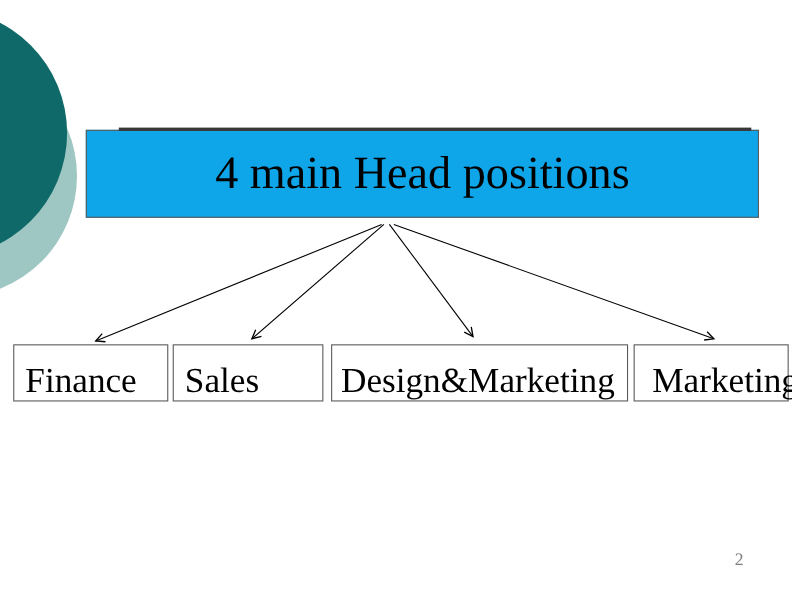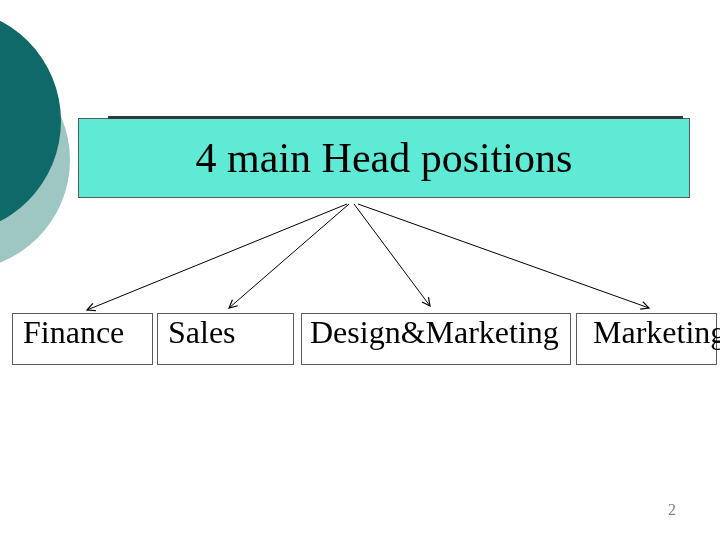--- a/index.html
+++ b/index.html
@@ -43,21 +43,21 @@
     z-index: 3;
   }
   .title-box {
     position: absolute;
     left: 78px;
     top: 118px;
     width: 612px;
     height: 80px;
     box-sizing: border-box;
     border: 1px solid #5B5B5B;
-    background: #5eead4;
+    background: #0ea5e9;
     display: flex;
     align-items: center;
     justify-content: center;
     font-size: 42px;
     z-index: 2;
   }
   .arrows {
     position: absolute;
     left: 0;
     top: 0;
@@ -67,21 +67,21 @@
     pointer-events: none;
   }
   .pos-box {
     position: absolute;
     top: 313px;
     height: 52px;
     box-sizing: border-box;
     border: 1px solid #5B5B5B;
     background: #ffffff;
     display: flex;
-    align-items: flex-start;
+    align-items: flex-end;
     padding-left: 10px;
     font-size: 32px;
     z-index: 2;
   }
   .box-finance   { left: 12px;  width: 141px; }
   .box-sales     { left: 157px; width: 137px; }
   .box-design    { left: 301px; width: 270px; padding-left: 8px; }
   .box-logistics { left: 576px; width: 141px; padding-left: 16px; }
   .page-number {
     position: absolute;

